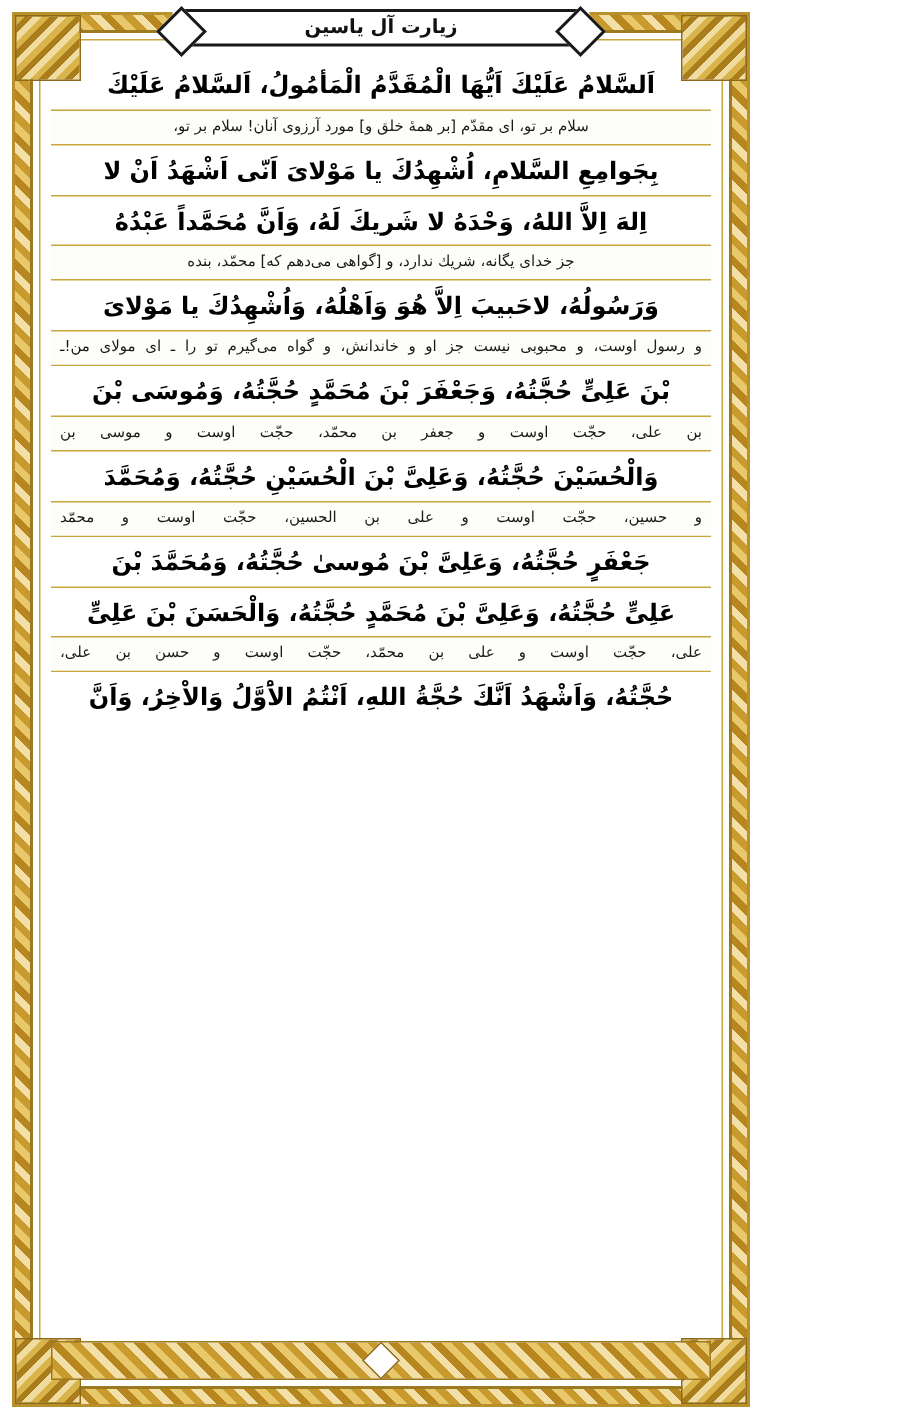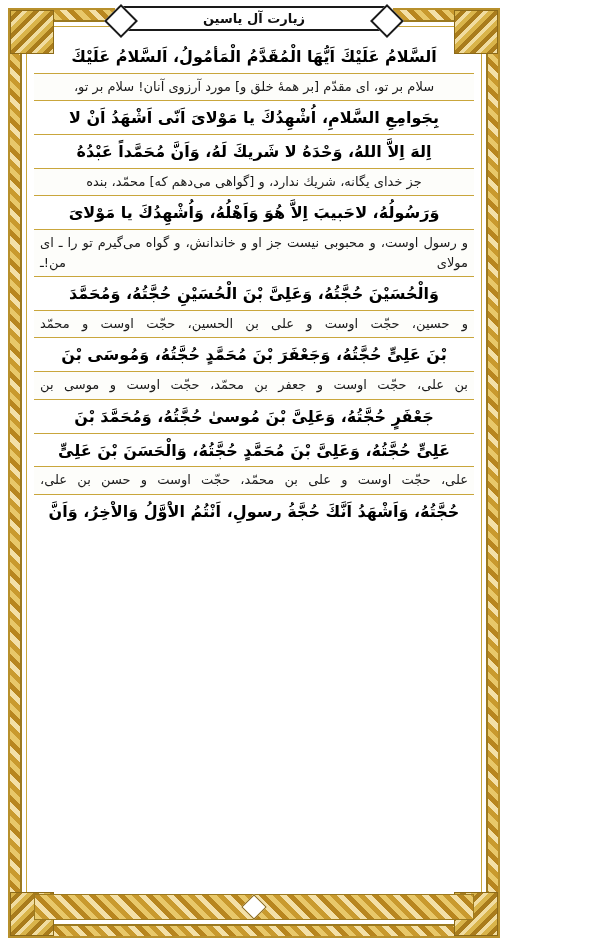--- a/index.html
+++ b/index.html
@@ -142,21 +142,21 @@
   }
 
   .trans-row {
     border-top: 1px solid #c9a63c;
     background: #fdfdfa;
   }
   .persian-line {
     direction: rtl;
     text-align: center;
     font-family: "DejaVu Sans", sans-serif;
-    font-size: 13px;
+    font-size: 10px;
     color: #1a1a1a;
     line-height: 1.5;
     padding: 3px 6px 4px 6px;
     white-space: nowrap;
     overflow: hidden;
   }
   .persian-line.justify {
     text-align: justify;
     text-align-last: justify;
     white-space: normal;
@@ -231,46 +231,46 @@
 
     <div class="verse-block">
       <div class="arabic-line">وَرَسُولُهُ، لاحَبیبَ اِلاَّ هُوَ وَاَهْلُهُ، وَاُشْهِدُكَ یا مَوْلایَ</div>
       <div class="trans-row">
         <div class="persian-line justify">و رسول اوست، و محبوبی نیست جز او و خاندانش، و گواه می‌گیرم تو را ـ ای مولای من!ـ</div>
       </div>
     </div>
 
 
     <div class="verse-block">
+      <div class="arabic-line">بْنَ عَلِىٍّ حُجَّتُهُ، وَجَعْفَرَ بْنَ مُحَمَّدٍ حُجَّتُهُ، وَمُوسَى بْنَ</div>
+      <div class="trans-row">
+        <div class="persian-line justify">بن علی، حجّت اوست و جعفر بن محمّد، حجّت اوست و موسی بن</div>
+      </div>
+    </div>
+
+    <div class="verse-block">
       <div class="arabic-line">وَالْحُسَیْنَ حُجَّتُهُ، وَعَلِىَّ بْنَ الْحُسَیْنِ حُجَّتُهُ، وَمُحَمَّدَ</div>
       <div class="trans-row">
         <div class="persian-line justify">و حسین، حجّت اوست و علی بن الحسین، حجّت اوست و محمّد</div>
       </div>
     </div>
 
     <div class="verse-block">
-      <div class="arabic-line">بْنَ عَلِىٍّ حُجَّتُهُ، وَجَعْفَرَ بْنَ مُحَمَّدٍ حُجَّتُهُ، وَمُوسَى بْنَ</div>
-      <div class="trans-row">
-        <div class="persian-line justify">بن علی، حجّت اوست و جعفر بن محمّد، حجّت اوست و موسی بن</div>
-      </div>
-    </div>
-
-    <div class="verse-block">
       <div class="arabic-line">جَعْفَرٍ حُجَّتُهُ، وَعَلِىَّ بْنَ مُوسىٰ حُجَّتُهُ، وَمُحَمَّدَ بْنَ</div>
     </div>
 
     <div class="verse-block">
       <div class="arabic-line">عَلِىٍّ حُجَّتُهُ، وَعَلِىَّ بْنَ مُحَمَّدٍ حُجَّتُهُ، وَالْحَسَنَ بْنَ عَلِىٍّ</div>
       <div class="trans-row">
         <div class="persian-line justify">علی، حجّت اوست و علی بن محمّد، حجّت اوست و حسن بن علی،</div>
       </div>
     </div>
 
     <div class="verse-block">
-      <div class="arabic-line">حُجَّتُهُ، وَاَشْهَدُ اَنَّكَ حُجَّةُ رسولِ، اَنْتُمُ الاَْوَّلُ وَالاْخِرُ، وَاَنَّ</div>
+      <div class="arabic-line">حُجَّتُهُ، وَاَشْهَدُ اَنَّكَ حُجَّةُ اللهِ، اَنْتُمُ الاَْوَّلُ وَالاْخِرُ، وَاَنَّ</div>
     </div>
 
   </div>
 
   <div class="bottom-band">
     <div class="band-center"></div>
   </div>
 
 </div>
 

